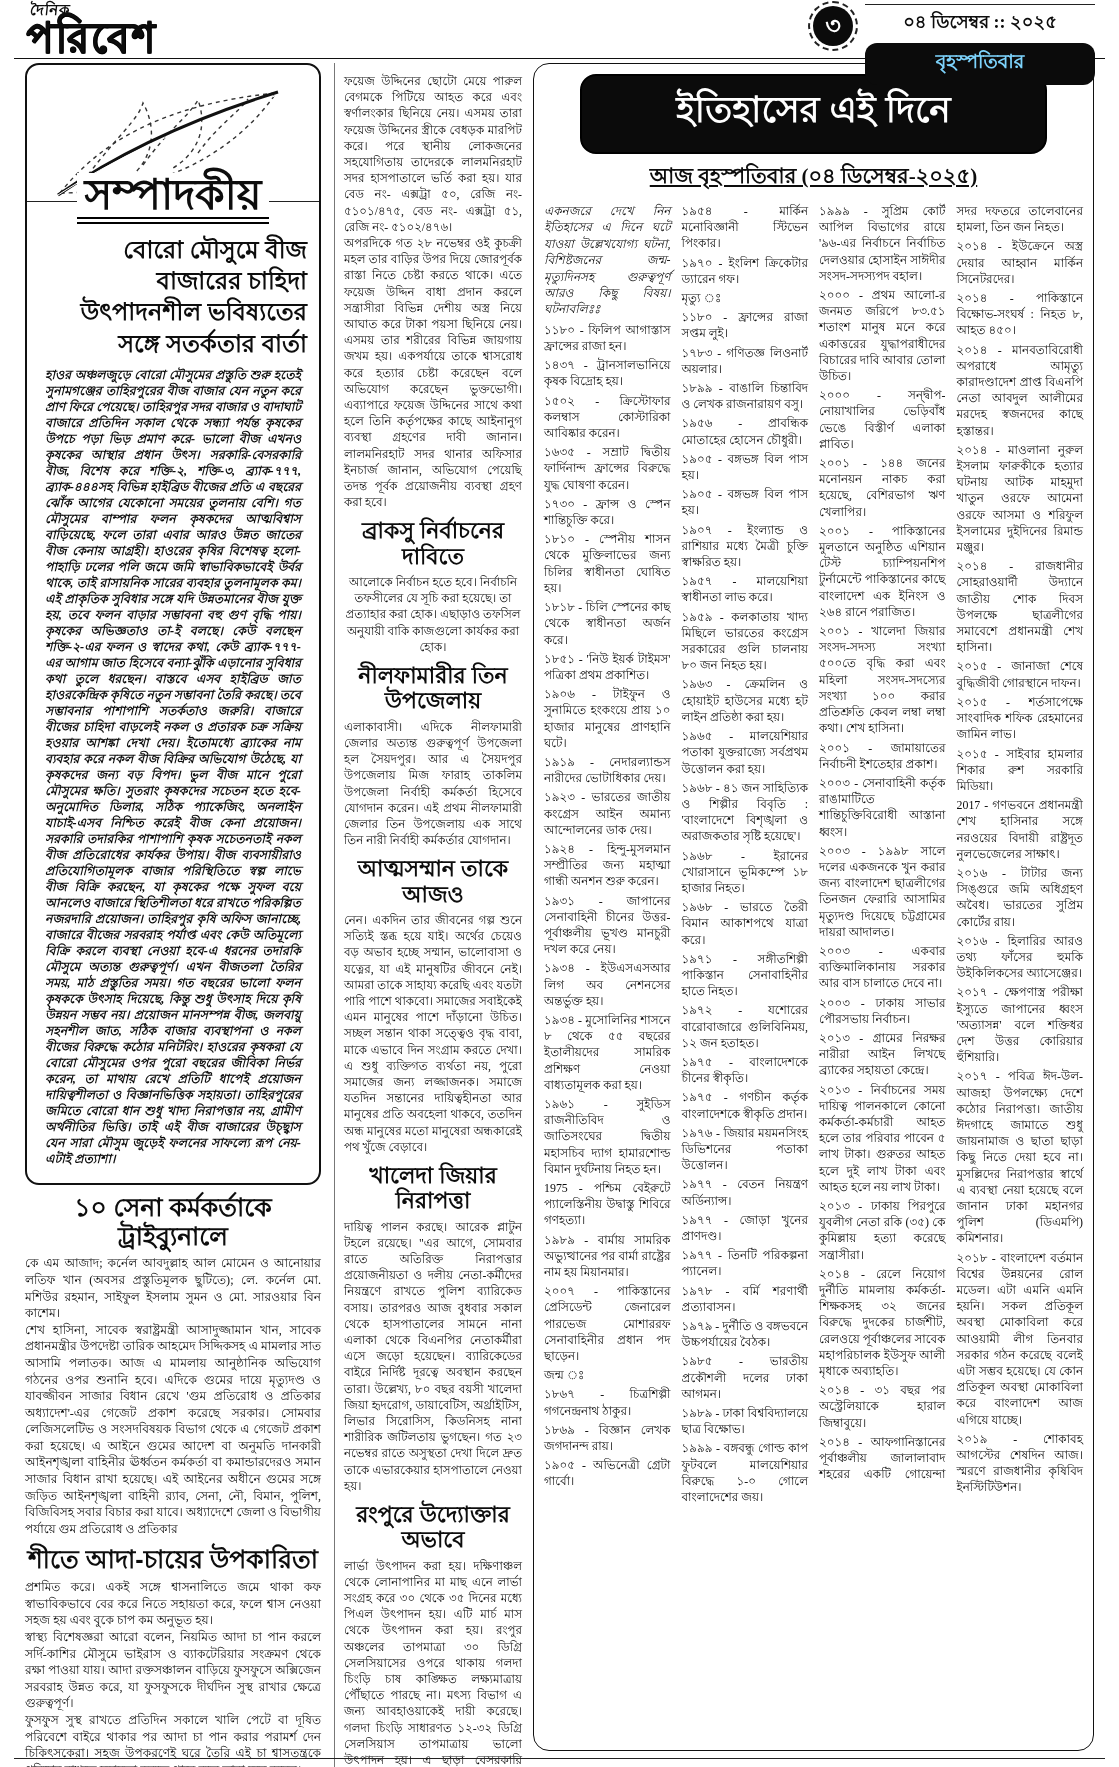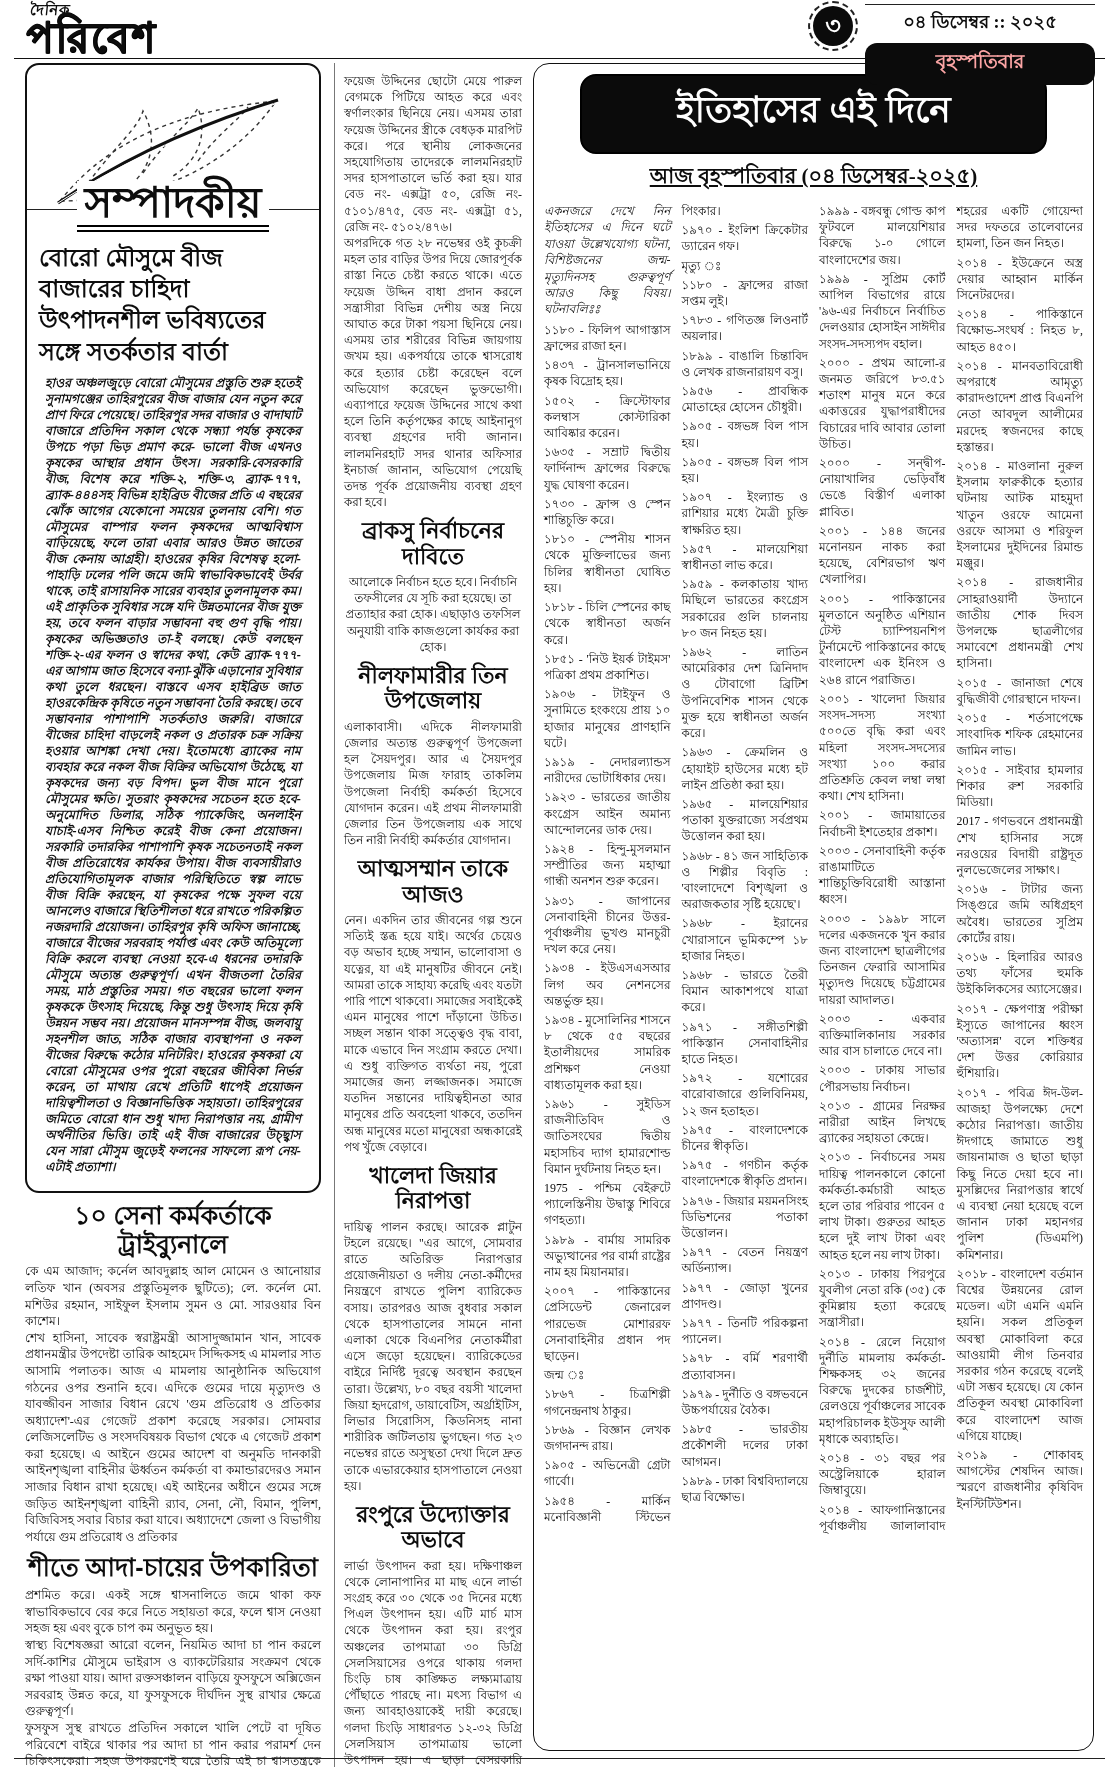--- a/index.html
+++ b/index.html
@@ -11,41 +11,41 @@
   
   .header{position:relative;height:58px;border-bottom:1.5px solid #111;margin:0 14px;}
   .masthead{position:absolute;left:12px;top:2px;line-height:1;}
   .masthead .daily{display:block;font-family:"Liberation Sans",sans-serif;font-weight:bold;
     font-size:15px;letter-spacing:1px;transform:skewX(-6deg);margin-left:4px;}
   .masthead .brand{display:block;font-family:"Liberation Sans",sans-serif;font-weight:900;
     font-size:40px;letter-spacing:2px;transform:scaleY(1.05);
     text-shadow:1px 0 #000,0 1px #000,1px 1px #000;}
   .header-right{position:absolute;right:10px;top:4px;width:230px;text-align:center;}
   .header-right .dateline{border-top:1.2px solid #222;padding-top:3px;font-size:18px;font-weight:bold;}
-  .day-box{margin-top:4px;background:#0b0b0b;color:#fca5a5;border-radius:12px;
+  .day-box{margin-top:4px;background:#0b0b0b;color:#7dd3fc;border-radius:12px;
     font-family:"Liberation Sans",sans-serif;font-weight:bold;font-size:19px;padding:4px 0 6px;}
   .page-badge{position:absolute;right:252px;top:6px;width:40px;height:40px;background:#0b0b0b;
     border-radius:50%;color:#fff;font-weight:900;font-size:24px;line-height:40px;text-align:center;}
   .page-badge::after{content:"";position:absolute;left:-5px;top:-5px;width:46px;height:46px;
     border:2px dashed #222;border-radius:50%;}
   
   .content{display:grid;grid-template-columns:298px 188px 561px;column-gap:11px;
     padding:4px 14px 0 25px;height:1700px;}
   .col-left{padding-right:2px;}
   .col-mid{border-left:1px solid #777;padding-left:9px;padding-top:2px;}
   
-  .editorial-box{border:2px solid #111;border-radius:14px;padding:16px 10px 8px;min-height:748px;}
+  .editorial-box{border:2px solid #111;border-radius:14px;padding:8px 10px 8px;min-height:748px;}
   .leaf{display:block;margin:2px auto 0;}
   .ed-label-wrap{position:relative;text-align:center;margin-top:-34px;}
   .ed-label-wrap::before{content:"";position:absolute;left:-10px;right:-10px;top:55%;height:1px;background:#222;}
   .ed-label{position:relative;display:inline-block;background:#fff;padding:0 8px;
     font-family:"Liberation Sans",sans-serif;font-weight:900;font-size:42px;line-height:1.05;
     border-bottom:7px double #000;}
   .ed-headline{font-family:"Liberation Sans",sans-serif;font-weight:800;font-size:24px;
-    line-height:1.3;text-align:left;margin:10px 2px 8px;}
+    line-height:1.3;text-align:right;margin:10px 2px 8px;}
   .ed-body{font-style:italic;font-weight:600;font-size:12.4px;line-height:16px;
     text-align:justify;white-space:pre-line;margin:8px;}
   
   .art{margin-top:8px;}
   .art h2{font-family:"Liberation Sans",sans-serif;font-weight:800;font-size:25px;
     line-height:1.15;text-align:center;margin:4px 0 5px;}
   .art p{font-size:12.1px;line-height:16.6px;text-align:justify;margin:0;white-space:pre-line;}
   .col-mid .art h2{font-size:22px;}
   .col-mid .art p{font-size:11.8px;line-height:16.2px;}
   .art.centered p{text-align:center;}
@@ -218,21 +218,20 @@
           <p class="entry">১৯০৫ - বঙ্গভঙ্গ বিল পাস হয়।</p>
 
           <p class="entry">১৯০৫ - বঙ্গভঙ্গ বিল পাস হয়।</p>
 
           <p class="entry">১৯০৭ - ইংল্যান্ড ও রাশিয়ার মধ্যে মৈত্রী চুক্তি স্বাক্ষরিত হয়।</p>
 
           <p class="entry">১৯৫৭ - মালয়েশিয়া স্বাধীনতা লাভ করে।</p>
 
           <p class="entry">১৯৫৯ - কলকাতায় খাদ্য মিছিলে ভারতের কংগ্রেস সরকারের গুলি চালনায় ৮০ জন নিহত হয়।</p>
 
-          <p class="entry">১৯৬২ - লাতিন আমেরিকার দেশ ত্রিনিদাদ ও টোবাগো ব্রিটিশ উপনিবেশিক শাসন থেকে মুক্ত হয়ে স্বাধীনতা অর্জন করে।</p>
 
           <p class="entry">১৯৬৩ - ক্রেমলিন ও হোয়াইট হাউসের মধ্যে হট লাইন প্রতিষ্ঠা করা হয়।</p>
 
           <p class="entry">১৯৬৫ - মালয়েশিয়ার পতাকা যুক্তরাজ্যে সর্বপ্রথম উত্তোলন করা হয়।</p>
 
           <p class="entry">১৯৬৮ - ৪১ জন সাহিত্যিক ও শিল্পীর বিবৃতি : 'বাংলাদেশে বিশৃঙ্খলা ও অরাজকতার সৃষ্টি হয়েছে'।</p>
 
           <p class="entry">১৯৬৮ - ইরানের খোরাসানে ভূমিকম্পে ১৮ হাজার নিহত।</p>
 
           <p class="entry">১৯৬৮ - ভারতে তৈরী বিমান আকাশপথে যাত্রা করে।</p>

